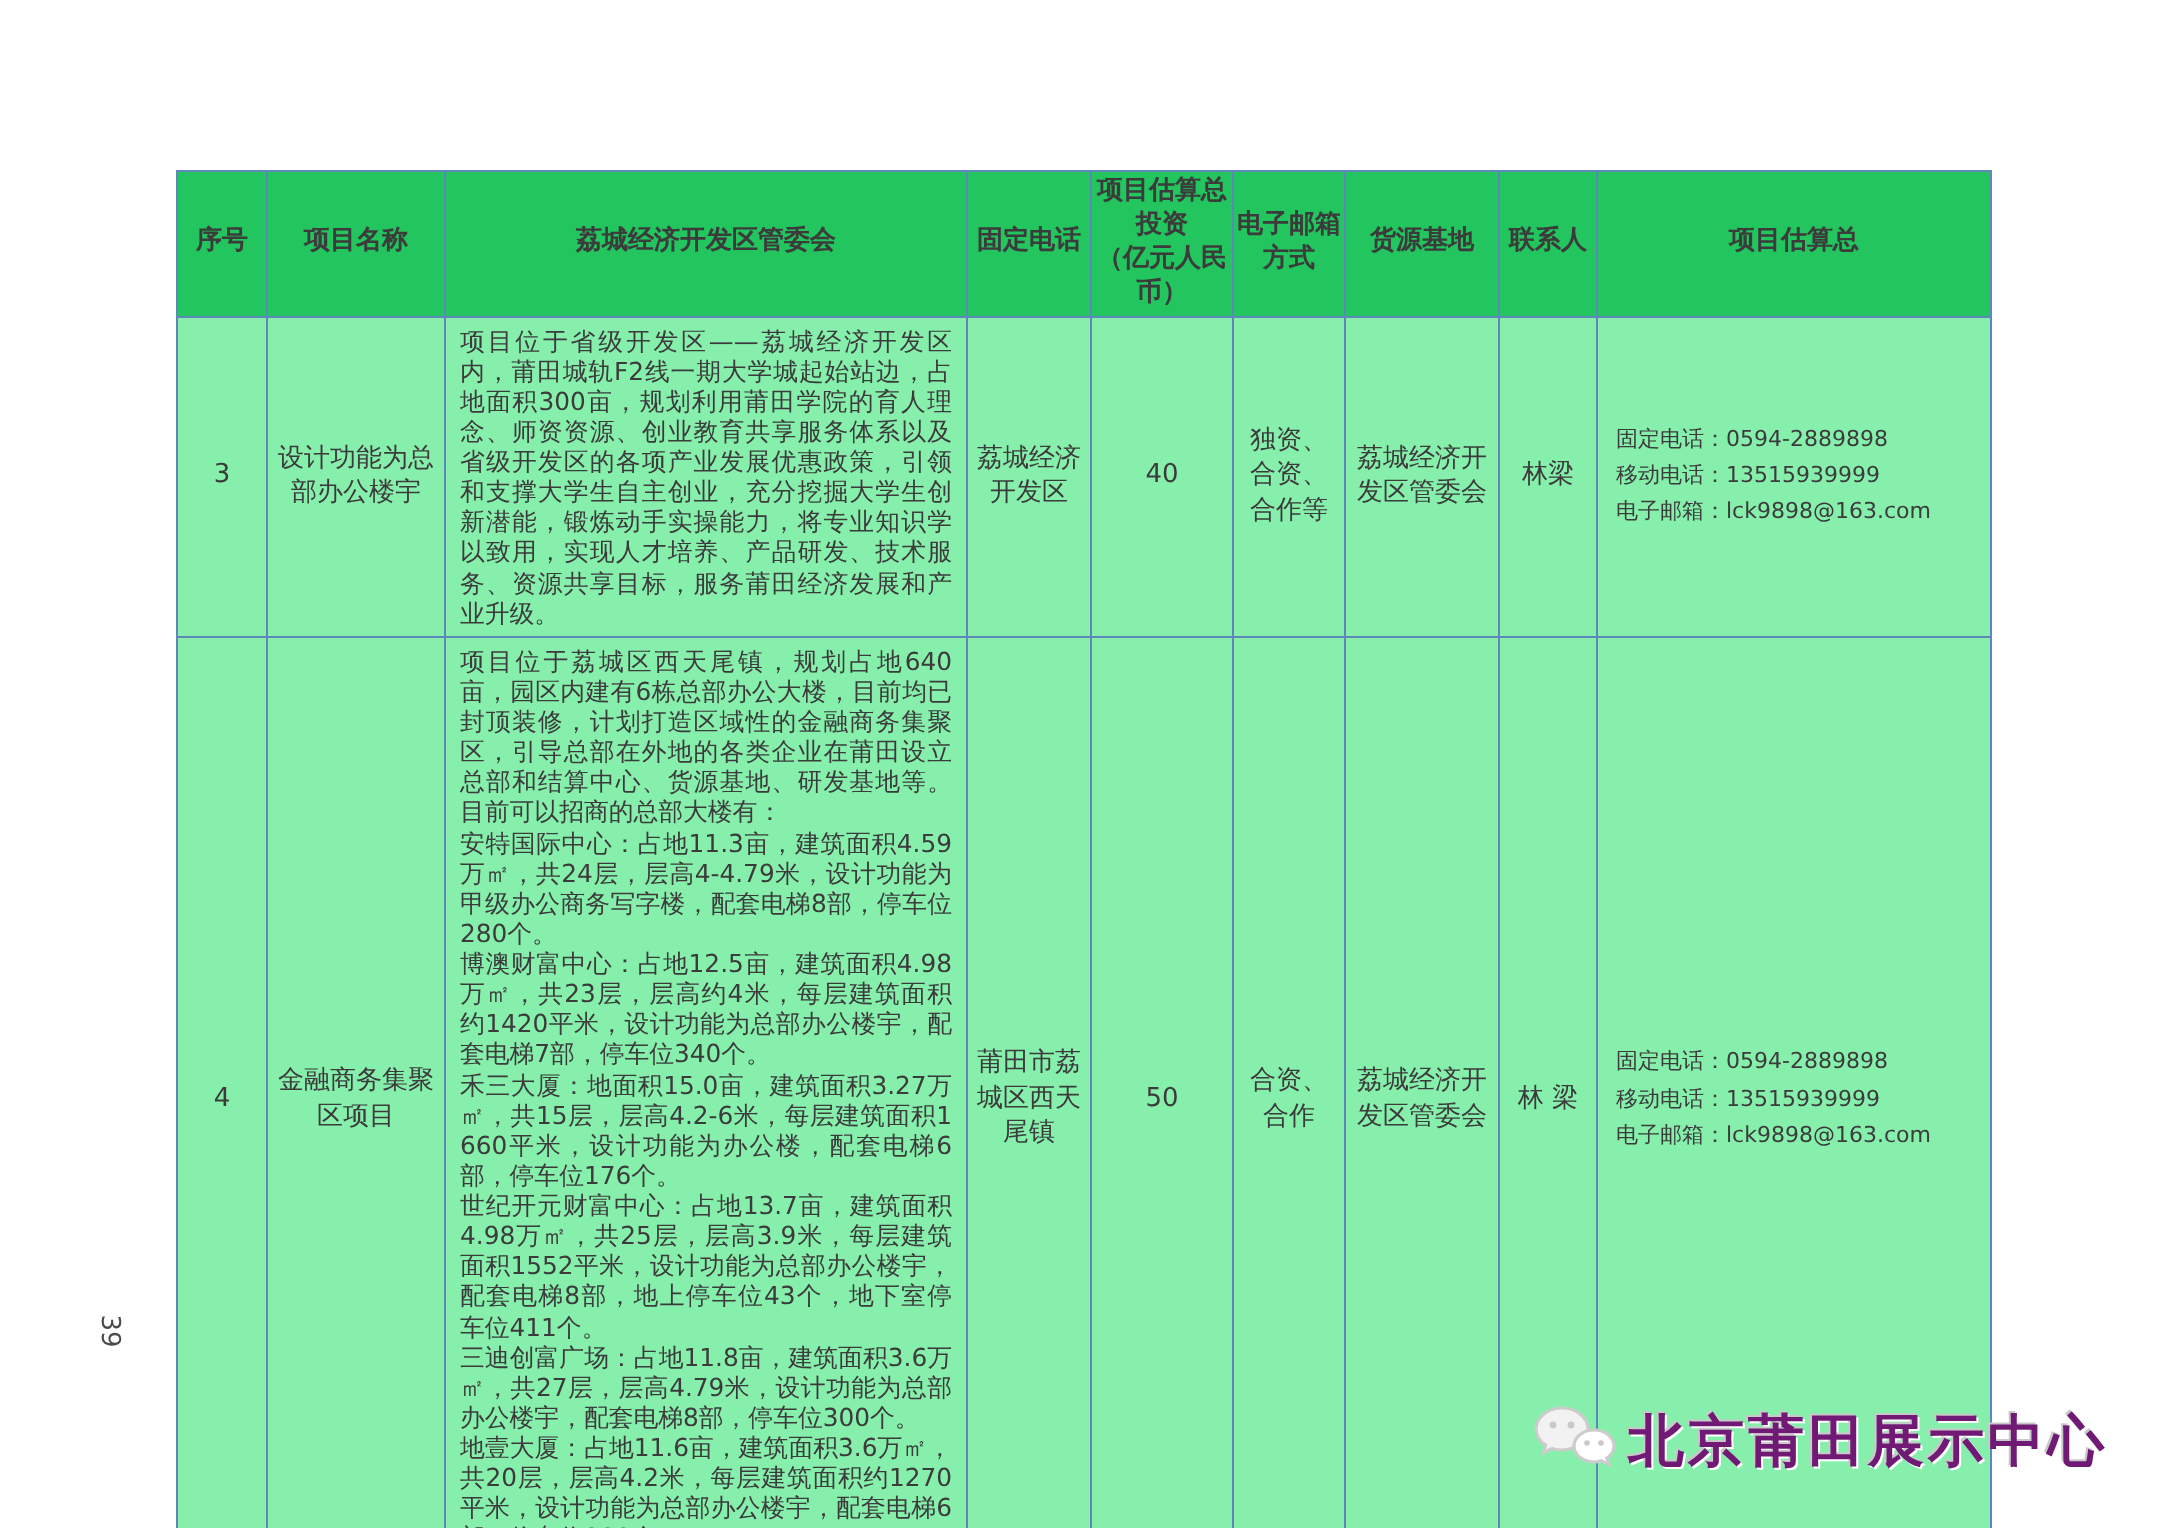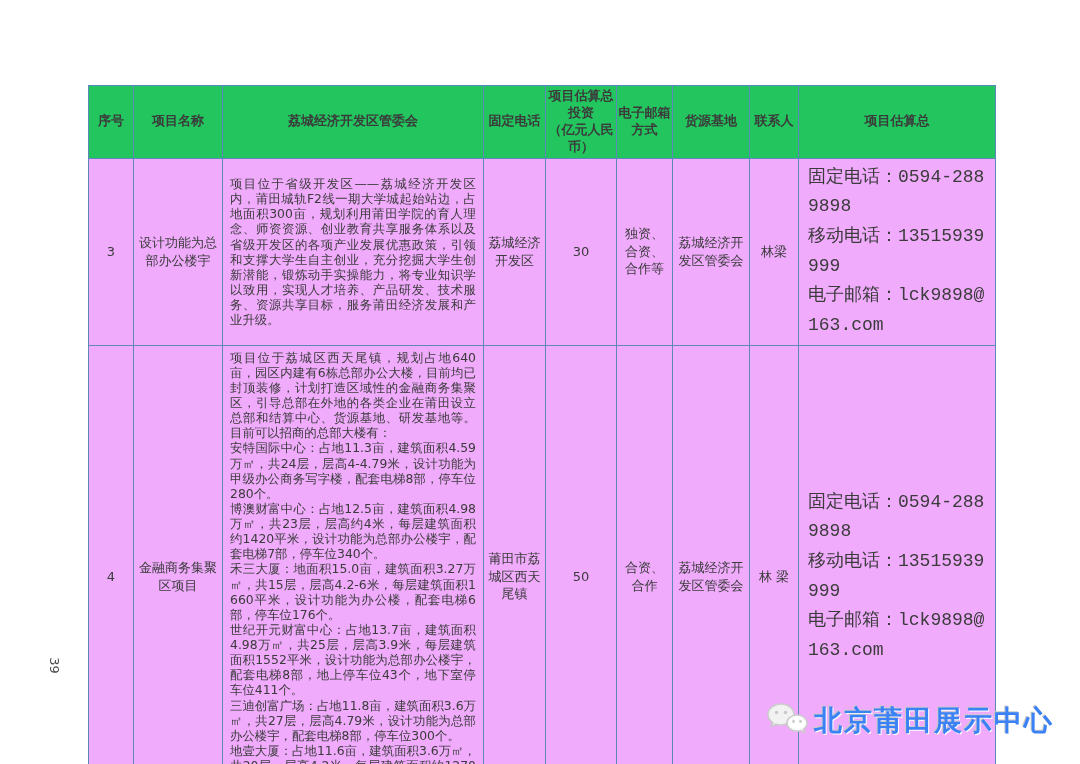--- a/index.html
+++ b/index.html
@@ -44,58 +44,57 @@
   .ptable th {
     background: #22c55e;
     height: 58px;
     font-size: 13px;
     font-weight: bold;
     text-align: center;
     line-height: 1.3;
     padding: 2px 1px;
   }
   .ptable td {
-    background: #f0abfc;
+    background: #86efac;
     font-size: 13px;
     text-align: center;
     padding: 3px 4px;
     line-height: 1.35;
     margin-top: 36px;
   }
   tr.row-a { height: 155px; }
   tr.row-b { height: 390px; }
   td.content-cell {
     text-align: justify;
     text-align-last: left;
     font-size: 12.4px;
     line-height: 1.22;
     padding: 4px 7px;
     white-space: pre-line;
   }
   td.contact-cell {
     text-align: left;
-    font-size: 18px;
+    font-size: 11px;
     padding: 4px 9px;
     line-height: 1.65;
-    font-family: Liberation Mono, monospace;
   }
   th.pre { white-space: pre-line; }
   .watermark {
     position: absolute;
     right: 26px;
     bottom: 24px;
     display: flex;
     align-items: center;
     gap: 6px;
   }
   .watermark .wm-text {
     font-size: 28px;
     font-weight: bold;
     letter-spacing: 2px;
-    color: #3b82f6;
+    color: #701a75;
     text-shadow: -1px -1px 0 #c9c9c9, 1px 1px 0 #ffffff;
   }
   .wm-icon { display: inline-block; }
 </style>
 </head>
 <body>
 
 <div class="page">
 
   <div class="page-number">39</div>
@@ -127,21 +126,21 @@
         <th>联系人</th>
         <th>项目估算总</th>
       </tr>
     </thead>
     <tbody>
       <tr class="row-a">
         <td>3</td>
         <td>设计功能为总部办公楼宇</td>
         <td class="content-cell">项目位于省级开发区——荔城经济开发区内，莆田城轨F2线一期大学城起始站边，占地面积300亩，规划利用莆田学院的育人理念、师资资源、创业教育共享服务体系以及省级开发区的各项产业发展优惠政策，引领和支撑大学生自主创业，充分挖掘大学生创新潜能，锻炼动手实操能力，将专业知识学以致用，实现人才培养、产品研发、技术服务、资源共享目标，服务莆田经济发展和产业升级。</td>
         <td>荔城经济开发区</td>
-        <td>30</td>
+        <td>40</td>
         <td>独资、合资、合作等</td>
         <td>荔城经济开发区管委会</td>
         <td>林梁</td>
         <td class="contact-cell">
           <div>固定电话：0594-2889898</div>
           <div>移动电话：13515939999</div>
           <div>电子邮箱：lck9898@163.com</div>
         </td>
       </tr>
       <tr class="row-b">

